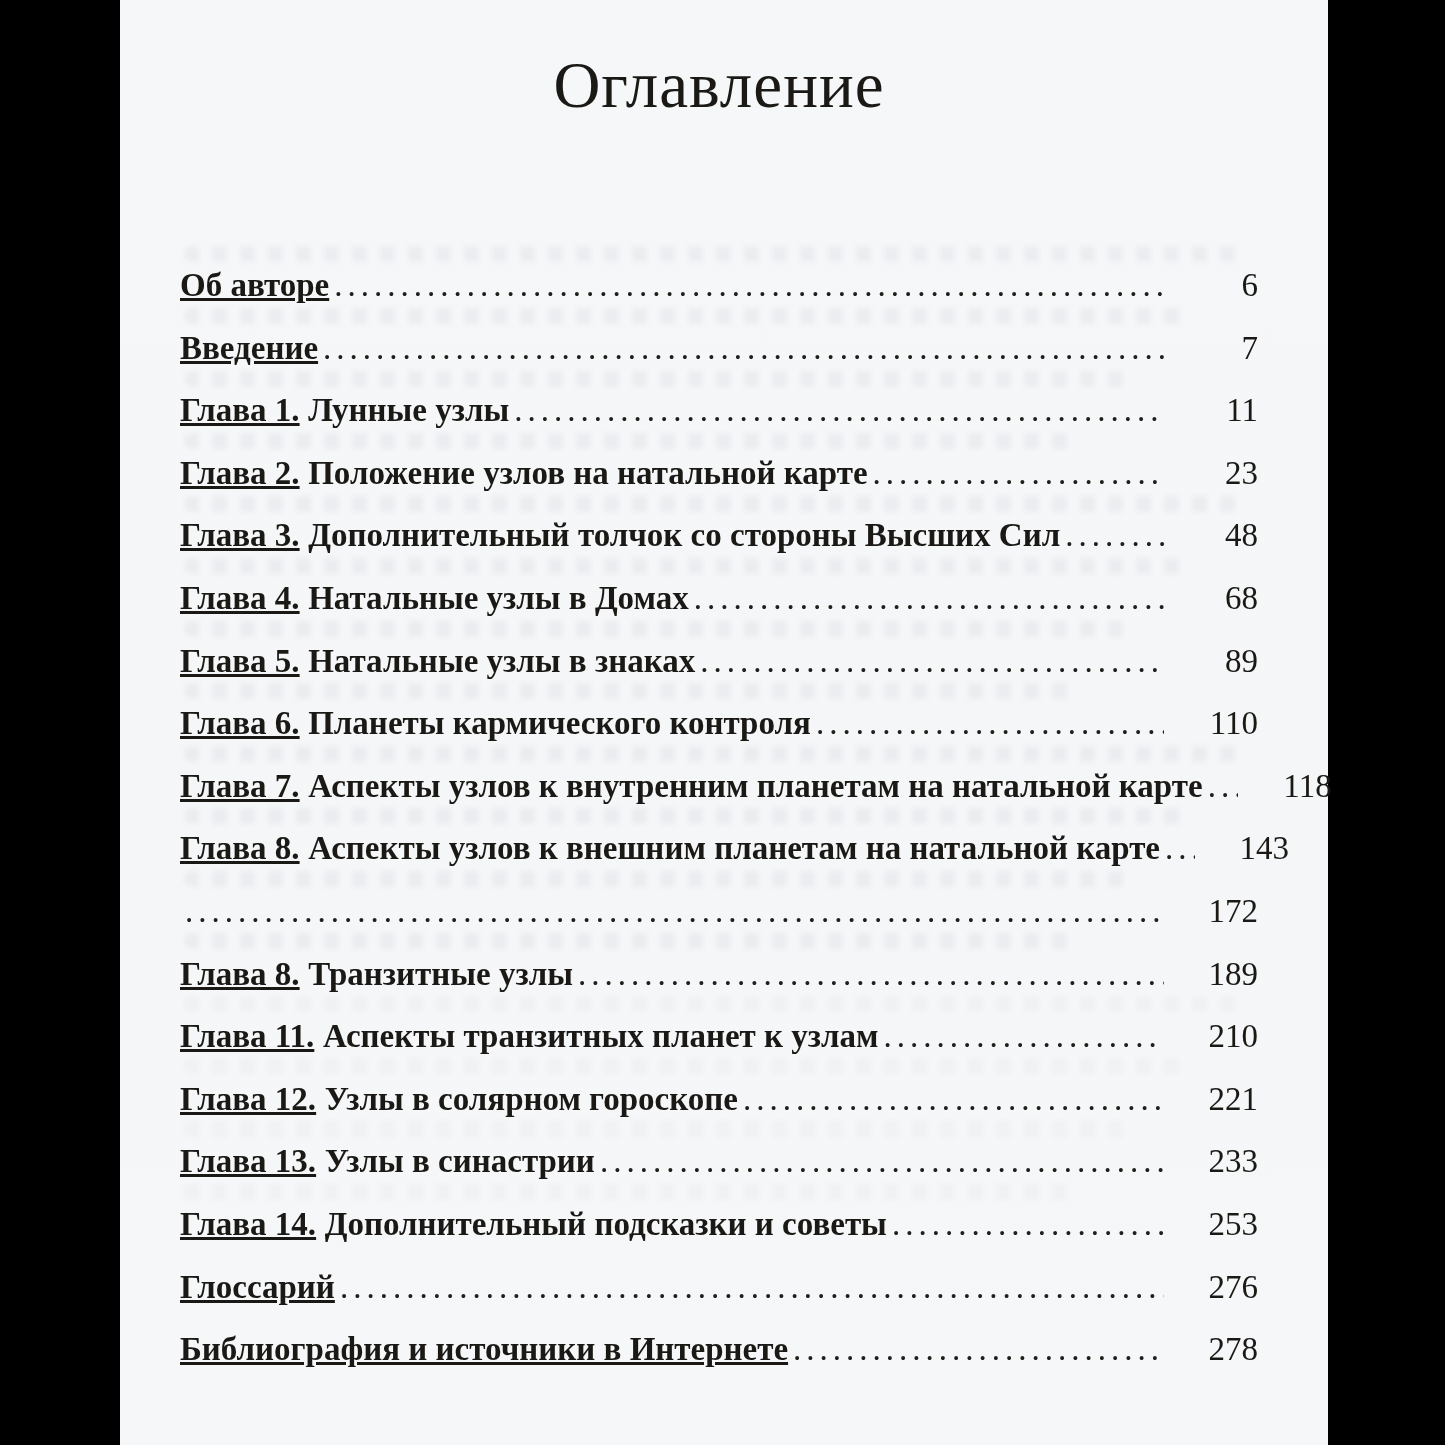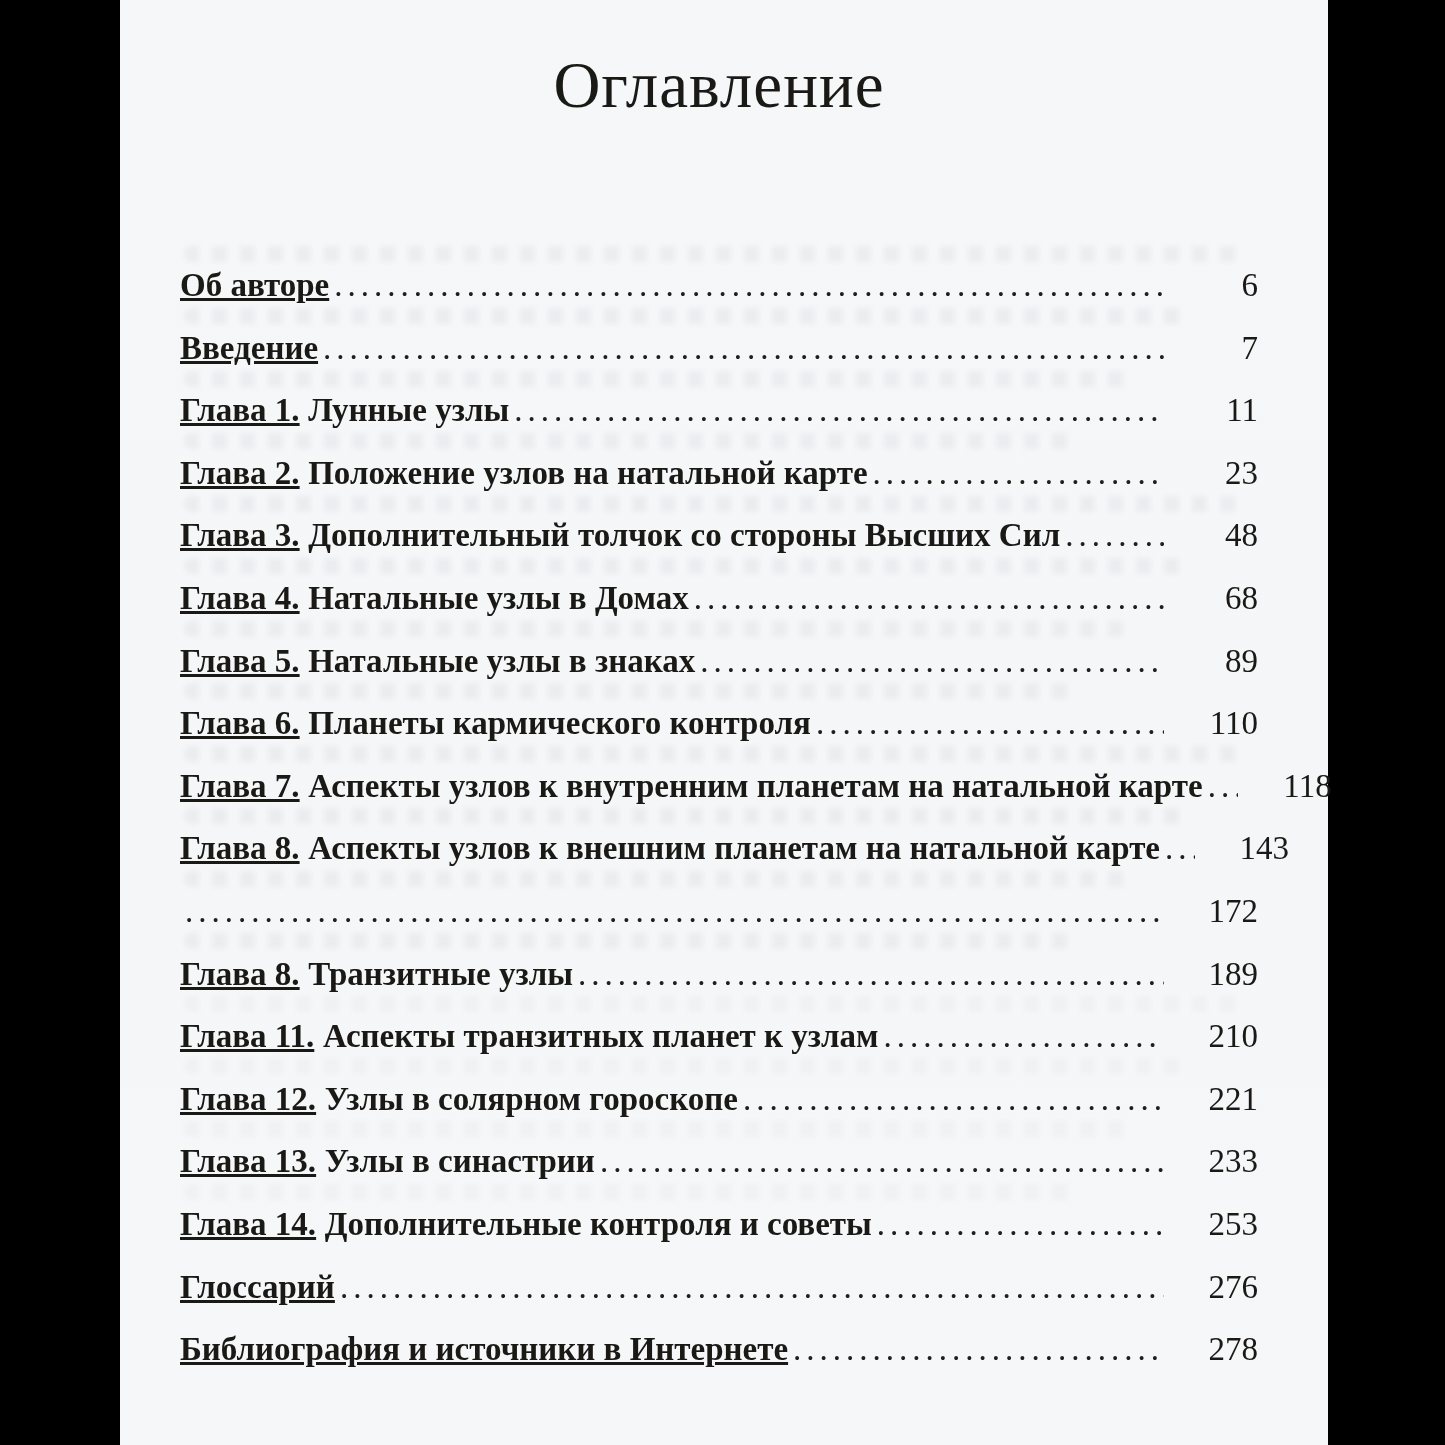--- a/index.html
+++ b/index.html
@@ -197,21 +197,21 @@
     <span class="toc-label"><span class="toc-bold">Глава 12.</span><span class="toc-rest">Узлы в солярном гороскопе</span></span>
     <span class="leader"></span>
     <span class="toc-page">221</span>
   </div>
           <div class="toc-row">
     <span class="toc-label"><span class="toc-bold">Глава 13.</span><span class="toc-rest">Узлы в синастрии</span></span>
     <span class="leader"></span>
     <span class="toc-page">233</span>
   </div>
           <div class="toc-row">
-    <span class="toc-label"><span class="toc-bold">Глава 14.</span><span class="toc-rest">Дополнительные контроля и советы</span></span>
+    <span class="toc-label"><span class="toc-bold">Глава 14.</span><span class="toc-rest">Дополнительный подсказки и советы</span></span>
     <span class="leader"></span>
     <span class="toc-page">253</span>
   </div>
           <div class="toc-row">
     <span class="toc-label"><span class="toc-bold">Глоссарий</span></span>
     <span class="leader"></span>
     <span class="toc-page">276</span>
   </div>
           <div class="toc-row">
     <span class="toc-label"><span class="toc-bold">Библиография и источники в Интернете</span></span>

